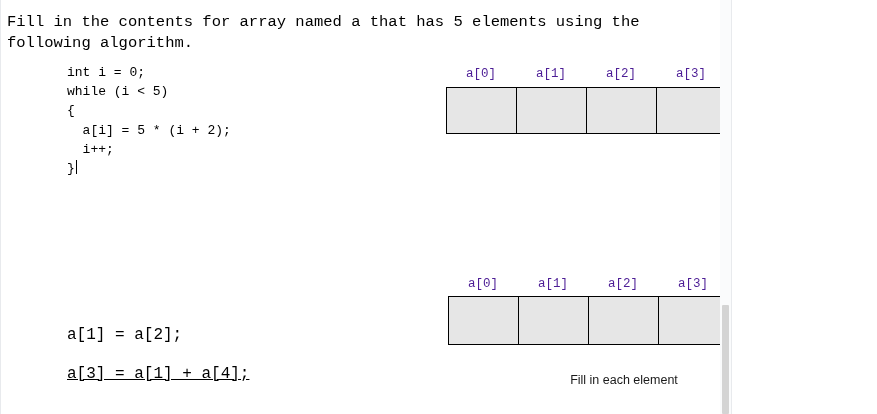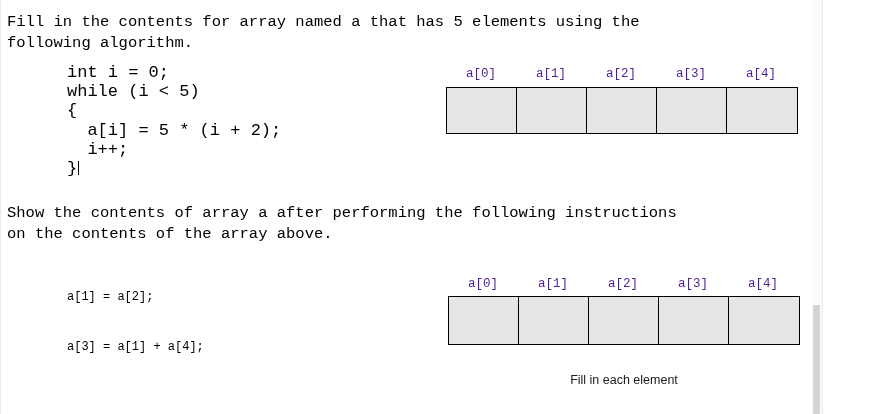--- a/index.html
+++ b/index.html
@@ -6,21 +6,21 @@
     margin: 0;
     padding: 0;
     background: #ffffff;
   }
   body {
     font-family: "Liberation Mono", "DejaVu Sans Mono", monospace;
     color: #000000;
   }
   #page {
     position: relative;
-    width: 823px;
+    width: 732px;
     height: 414px;
     overflow: hidden;
     background: #ffffff;
     box-sizing: border-box;
   }
   
   .edge-left {
     position: absolute;
     left: 0; top: 0;
     width: 1px; height: 414px;
@@ -52,43 +52,44 @@
     line-height: 21px;
     letter-spacing: 0px;
     white-space: pre;
   }
   #intro-text { left: 7px; top: 12px; }
   #show-text  { left: 7px; top: 203px; }
 
   .code-block {
     position: absolute;
     left: 67px;
-    font-size: 17px;
+    font-size: 13px;
     line-height: 19.2px;
     white-space: pre;
   }
   #algorithm-code { top: 63px; }
 
   .caret {
     display: inline-block;
     width: 1px;
     height: 14px;
     background: #000;
     vertical-align: -2px;
     margin-left: 1px;
   }
 
   .instr {
     position: absolute;
     left: 67px;
-    font-size: 12px;
+    font-size: 16px;
     white-space: pre;
+    margin-top: 36px;
   }
   #instr-1 { top: 290px; }
-  #instr-2 { top: 340px; }
+  #instr-2 { top: 329px; text-decoration: underline; }
 
   
   .array-block { position: absolute; }
   #array-block-1 { left: 446px; top: 66px; }
   #array-block-2 { left: 448px; top: 276px; }
 
   .array-headers {
     display: flex;
     font-size: 12.5px;
     line-height: 16px;
@@ -155,22 +156,20 @@
     </div>
     <div class="array-row">
       <div class="array-cell"></div>
       <div class="array-cell"></div>
       <div class="array-cell"></div>
       <div class="array-cell"></div>
       <div class="array-cell"></div>
     </div>
   </div>
 
-  <div class="prose" id="show-text">Show the contents of array a after performing the following instructions
-on the contents of the array above.</div>
 
   <div class="instr" id="instr-1">a[1] = a[2];</div>
   <div class="instr" id="instr-2">a[3] = a[1] + a[4];</div>
 
   <div class="array-block" id="array-block-2">
     <div class="array-headers">
       <div class="array-header">a[0]</div>
       <div class="array-header">a[1]</div>
       <div class="array-header">a[2]</div>
       <div class="array-header">a[3]</div>

